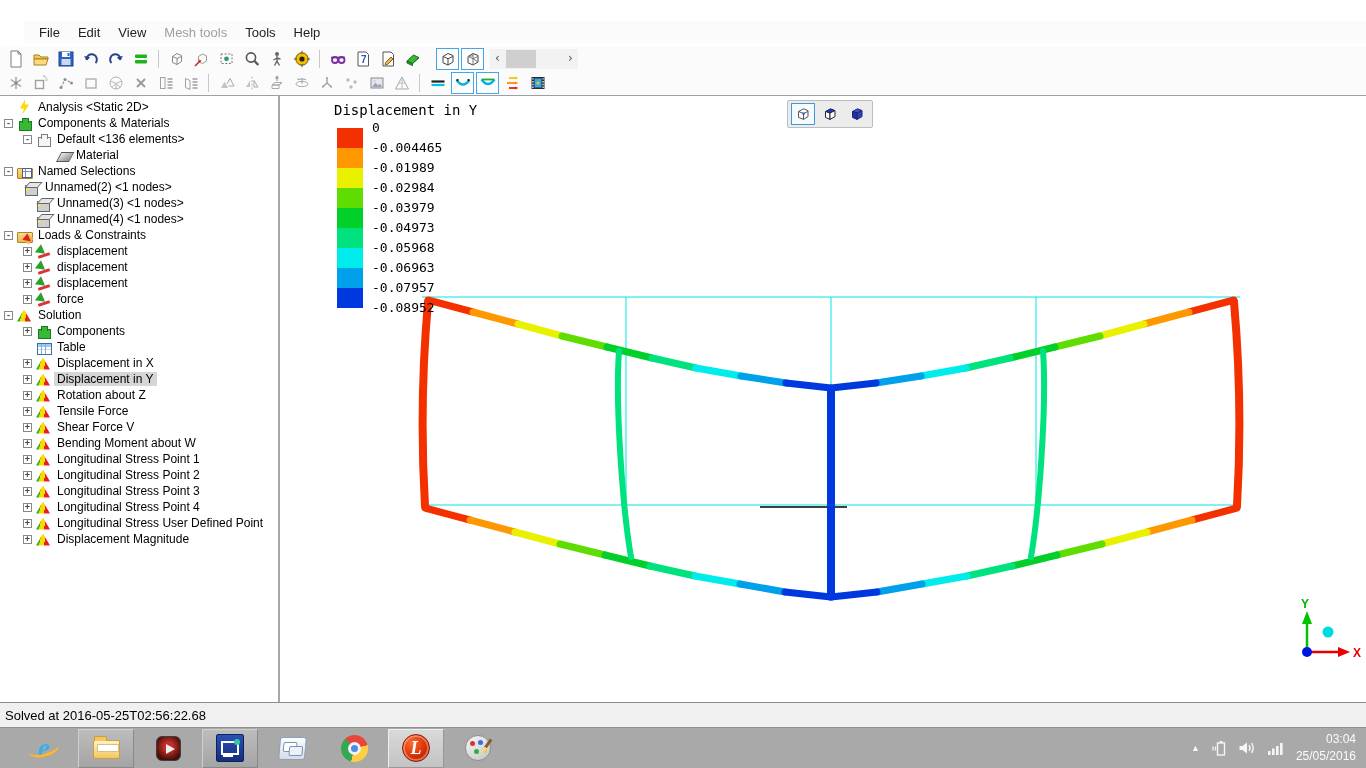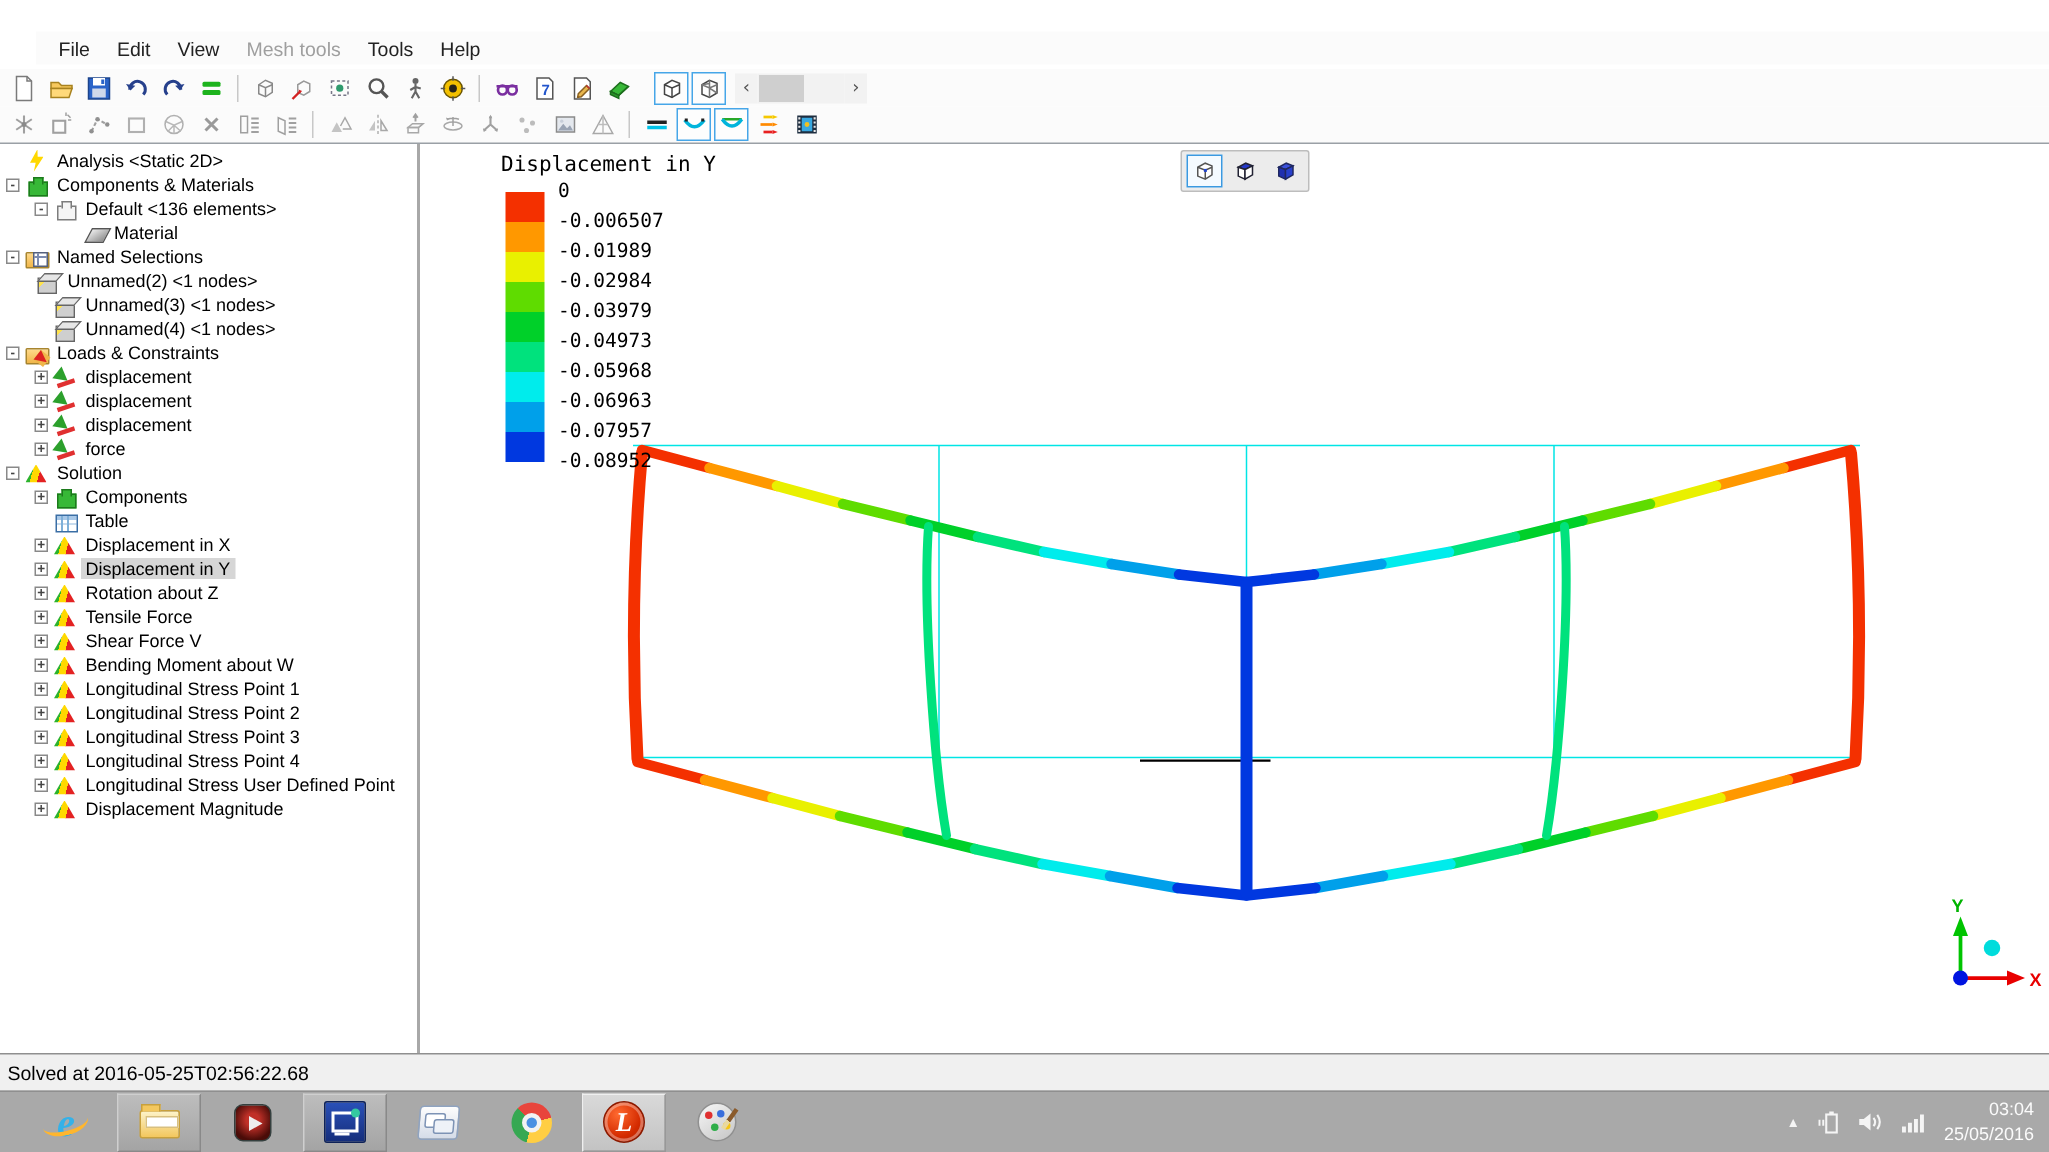--- a/index.html
+++ b/index.html
@@ -727,21 +727,21 @@
           <div class="lsw" style="background: rgb(95, 220, 0);"></div>
           <div class="lsw" style="background: rgb(0, 208, 41);"></div>
           <div class="lsw" style="background: rgb(0, 226, 125);"></div>
           <div class="lsw" style="background: rgb(0, 236, 236);"></div>
           <div class="lsw" style="background: rgb(0, 160, 234);"></div>
           <div class="lsw" style="background: rgb(0, 56, 224);"></div>
         </div>
       <div class="legend-labels">
 
       <div class="llab">0</div>
-          <div class="llab">-0.006507</div>
+          <div class="llab">-0.004465</div>
           <div class="llab">-0.01989</div>
           <div class="llab">-0.02984</div>
           <div class="llab">-0.03979</div>
           <div class="llab">-0.04973</div>
           <div class="llab">-0.05968</div>
           <div class="llab">-0.06963</div>
           <div class="llab">-0.07957</div>
           <div class="llab">-0.08952</div>
         </div>
 

